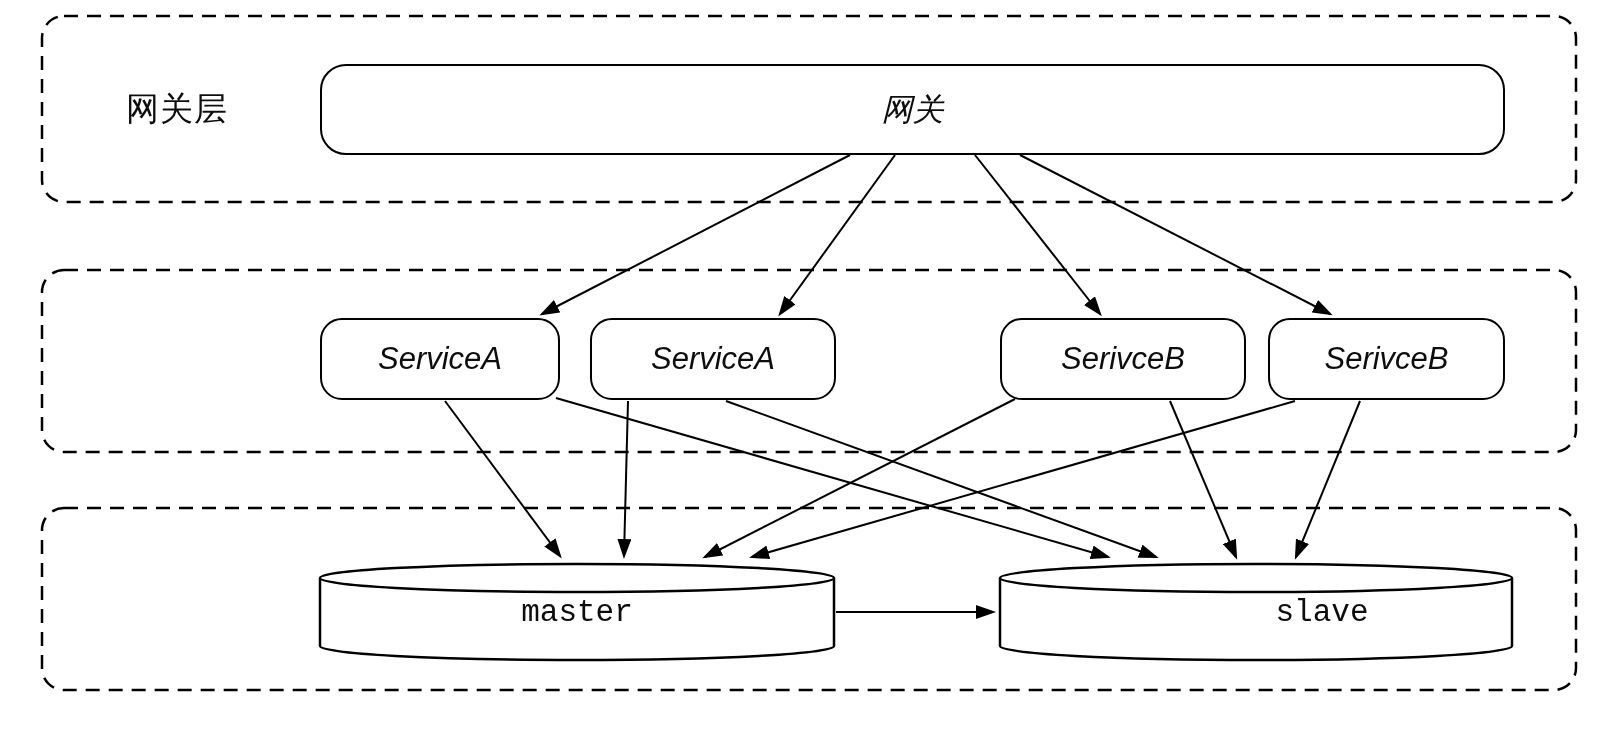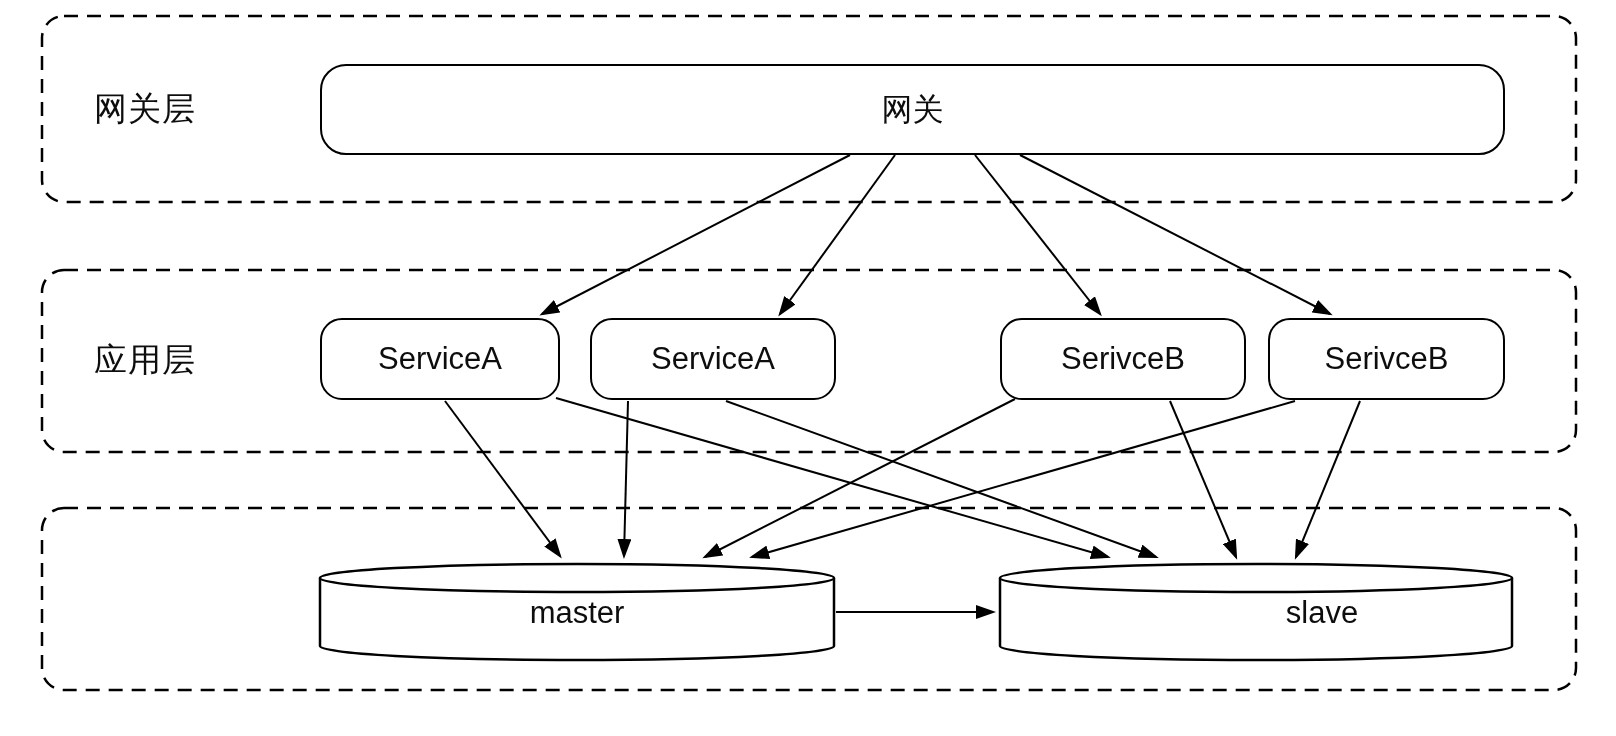--- a/index.html
+++ b/index.html
@@ -6,65 +6,66 @@
   .canvas{
     position:relative;
     width:1616px;height:736px;
     background:#ffffff;
     font-family:"Liberation Sans","DejaVu Sans",sans-serif;
     color:#000;
     overflow:hidden;
   }
   .layer-label{
     position:absolute;
-    left:45px;width:200px;height:44px;
+    left:77px;width:200px;height:44px;
     line-height:44px;
     text-align:center;
     font-size:33px;
     font-weight:500;
     color:#0d0d0d;
     z-index:1;
     letter-spacing:1px;
   }
   .node{
     position:absolute;
     background:#ffffff;
     border:2.5px solid #000;
     border-radius:22px;
     display:flex;align-items:center;justify-content:center;
     font-size:31px;
     color:#0d0d0d;
     box-sizing:border-box;
     z-index:1;
+    font-style:italic;
   }
   .node.gateway{border-radius:26px;}
   .cyl-label{
     position:absolute;
     width:300px;height:42px;line-height:42px;
     text-align:center;
     font-size:31px;
     color:#0d0d0d;
     z-index:3;
+    font-family:Liberation Mono, monospace;
   }
   svg.overlay{
     position:absolute;left:0;top:0;
     z-index:2;
     pointer-events:none;
   }
   .band{fill:none;stroke:#000;stroke-width:2.5;stroke-dasharray:14 9;}
   .cyl{fill:#ffffff;stroke:#000;stroke-width:2.5;}
   .edge{stroke:#000;stroke-width:2;}
 </style>
 </head>
 <body>
 
 <div class="canvas">
 
   <div class="layer-label" style="top:87px">网关层</div>
-  <div class="layer-label" style="top:338px">应用层</div>
 
   <div class="node gateway" style="left:320px;top:64px;width:1185px;height:91px">
     <span>网关</span>
   </div>
 
   <div class="node" style="left:320px;top:318px;width:240px;height:82px">
     <span>ServiceA</span>
   </div>
   <div class="node" style="left:590px;top:318px;width:246px;height:82px">
     <span>ServiceA</span>

